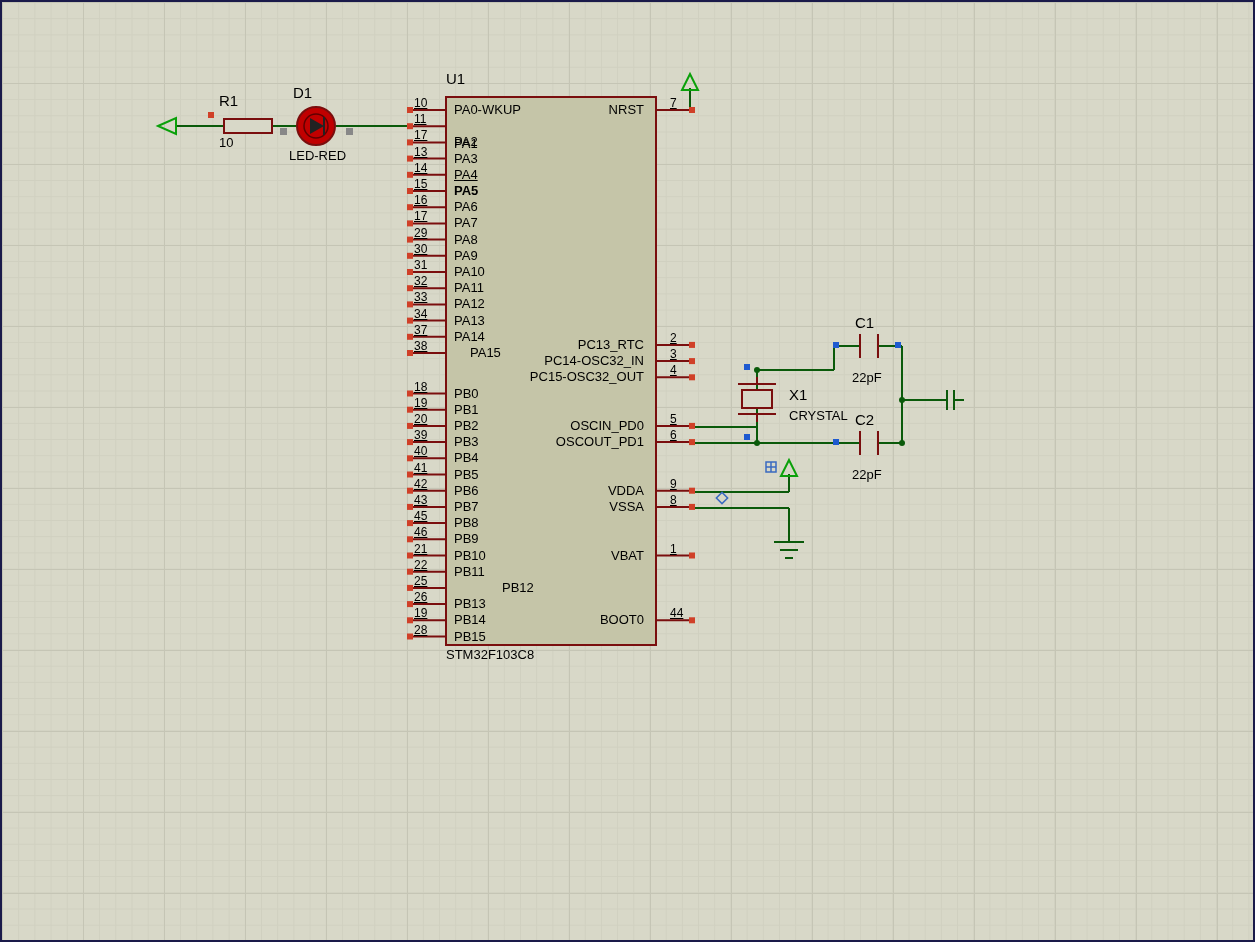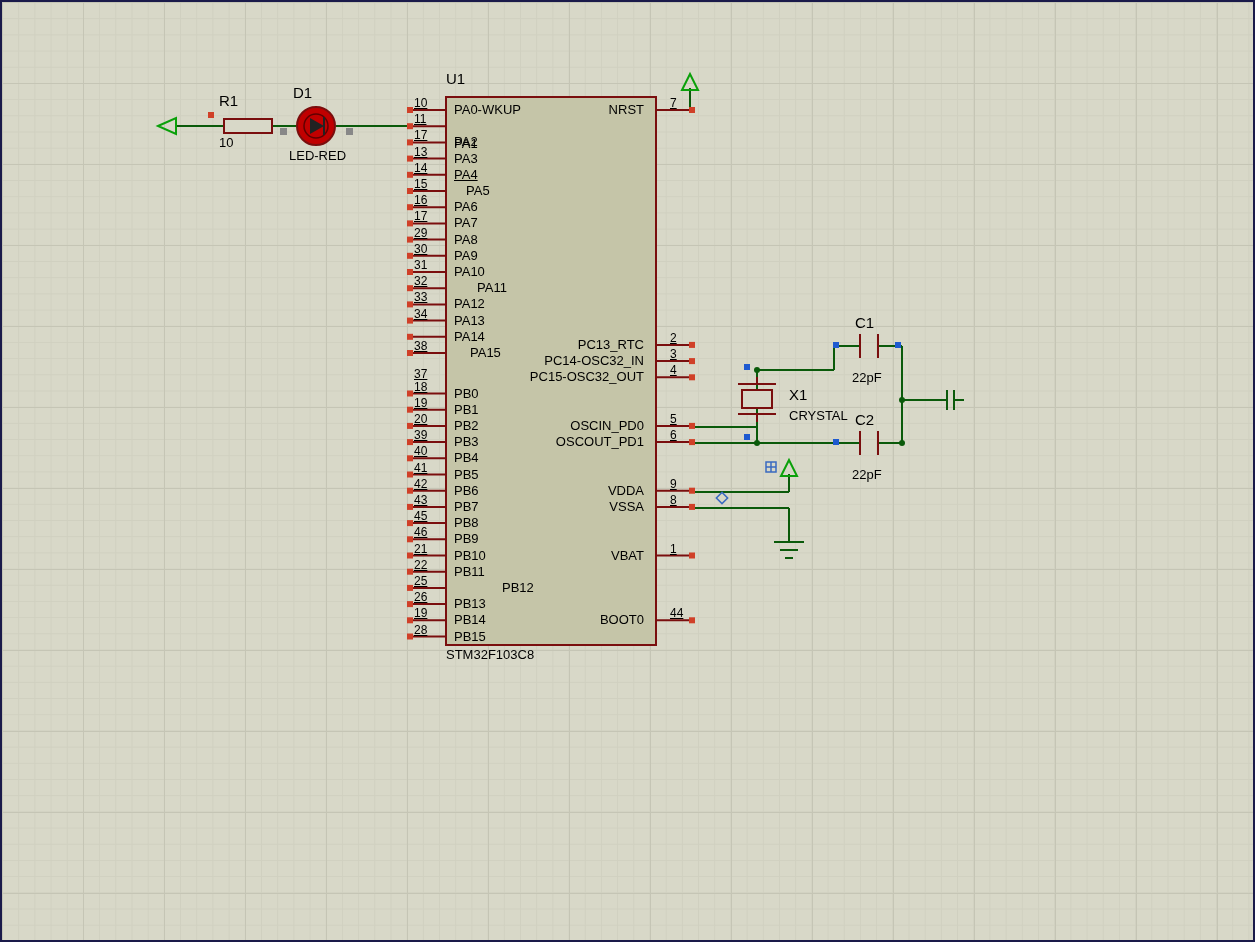--- a/index.html
+++ b/index.html
@@ -260,38 +260,38 @@
     <div class="pinname" style="left:452px; top:100px;">PA0-WKUP</div>
     <div class="pinnum" style="left:412px; top:110.2px; text-decoration:underline;">11</div>
     <div class="pinname" style="left:452px; top:116.2px;margin-top:18px;">PA1</div>
     <div class="pinnum" style="left:412px; top:126.4px; text-decoration:underline;">17</div>
     <div class="pinname" style="left:452px; top:132.4px;">PA2</div>
     <div class="pinnum" style="left:412px; top:142.6px; text-decoration:underline;">13</div>
     <div class="pinname" style="left:452px; top:148.6px;">PA3</div>
     <div class="pinnum" style="left:412px; top:158.8px; text-decoration:underline;">14</div>
     <div class="pinname" style="left:452px; top:164.8px;text-decoration:underline;">PA4</div>
     <div class="pinnum" style="left:412px; top:175px; text-decoration:underline;">15</div>
-    <div class="pinname" style="left:464px; top:181px;">PA5</div>
+    <div class="pinname" style="left:452px; top:181px;font-weight:bold;">PA5</div>
     <div class="pinnum" style="left:412px; top:191.2px; text-decoration:underline;">16</div>
     <div class="pinname" style="left:452px; top:197.2px;">PA6</div>
     <div class="pinnum" style="left:412px; top:207.39999999999998px; text-decoration:underline;">17</div>
     <div class="pinname" style="left:452px; top:213.39999999999998px;">PA7</div>
     <div class="pinnum" style="left:412px; top:223.6px; text-decoration:underline;">29</div>
     <div class="pinname" style="left:452px; top:229.6px;">PA8</div>
     <div class="pinnum" style="left:412px; top:239.79999999999998px; text-decoration:underline;">30</div>
     <div class="pinname" style="left:452px; top:245.79999999999998px;">PA9</div>
     <div class="pinnum" style="left:412px; top:256px; ">31</div>
     <div class="pinname" style="left:452px; top:262px;">PA10</div>
     <div class="pinnum" style="left:412px; top:272.2px; text-decoration:underline;">32</div>
-    <div class="pinname" style="left:452px; top:278.2px;margin-left:23px;">PA11</div>
+    <div class="pinname" style="left:452px; top:278.2px;">PA11</div>
     <div class="pinnum" style="left:412px; top:288.4px; text-decoration:underline;">33</div>
     <div class="pinname" style="left:452px; top:294.4px;">PA12</div>
     <div class="pinnum" style="left:412px; top:304.6px; text-decoration:underline;">34</div>
     <div class="pinname" style="left:452px; top:310.6px;">PA13</div>
-    <div class="pinnum" style="left:412px; top:320.79999999999995px; text-decoration:underline;margin-top:44px;">37</div>
+    <div class="pinnum" style="left:412px; top:320.79999999999995px; text-decoration:underline;">37</div>
     <div class="pinname" style="left:452px; top:326.79999999999995px;">PA14</div>
     <div class="pinnum" style="left:412px; top:337px; text-decoration:underline;">38</div>
     <div class="pinname" style="left:468px; top:343px;">PA15</div>
     <div class="pinnum" style="left:412px; top:377.5px; text-decoration:underline;">18</div>
     <div class="pinname" style="left:452px; top:383.5px;">PB0</div>
     <div class="pinnum" style="left:412px; top:393.7px; text-decoration:underline;">19</div>
     <div class="pinname" style="left:452px; top:399.7px;">PB1</div>
     <div class="pinnum" style="left:412px; top:409.9px; text-decoration:underline;">20</div>
     <div class="pinname" style="left:452px; top:415.9px;">PB2</div>
     <div class="pinnum" style="left:412px; top:426.09999999999997px; text-decoration:underline;">39</div>

